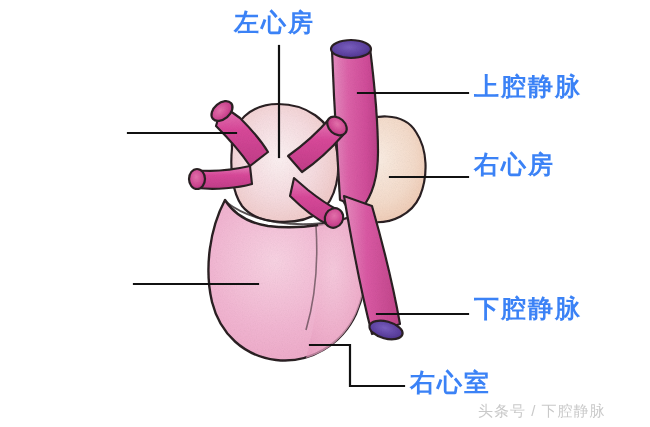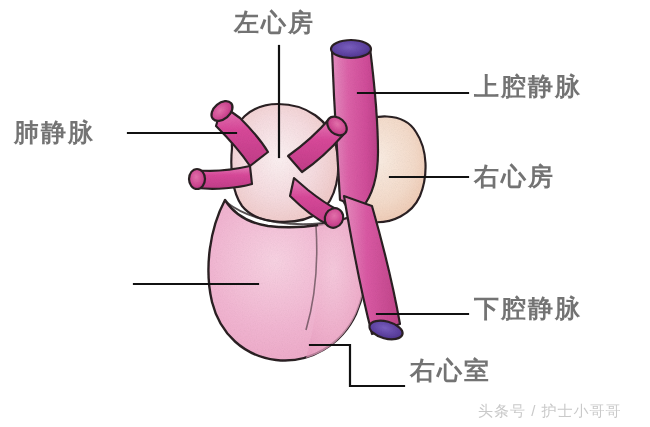--- a/index.html
+++ b/index.html
@@ -19,34 +19,34 @@
   #diagram-svg {
     position: absolute;
     left: 0;
     top: 0;
     width: 650px;
     height: 427px;
   }
   .label {
     position: absolute;
     white-space: nowrap;
-    color: #737373;
+    color: #3b82f6;
     font-family: "Liberation Serif", "DejaVu Serif", serif;
     font-size: 25px;
     font-weight: 700;
     letter-spacing: 2px;
     line-height: 1;
   }
   #label-left-atrium   { left: 234px; top: 10px; }
   #label-pulm-vein     { left: 14px;  top: 120px; }
   #label-left-ventricle{ left: 30px;  top: 270px; }
   #label-svc           { left: 474px; top: 74px; }
-  #label-right-atrium  { left: 474px; top: 164px; }
+  #label-right-atrium  { left: 474px; top: 152px; }
   #label-ivc           { left: 474px; top: 296px; text-align: center; }
-  #label-right-ventricle { left: 410px; top: 358px; }
+  #label-right-ventricle { left: 410px; top: 370px; }
   #watermark {
     position: absolute;
     left: 478px;
     top: 402px;
     font-size: 15px;
     font-family: "Liberation Sans", "DejaVu Sans", sans-serif;
     color: #c9c9c9;
     letter-spacing: 1px;
     white-space: nowrap;
   }
@@ -196,26 +196,25 @@
       <line x1="134" y1="284" x2="258" y2="284"></line>
       <line x1="358" y1="93" x2="468" y2="93"></line>
       <line x1="390" y1="177" x2="468" y2="177"></line>
       <line x1="377" y1="314" x2="468" y2="314"></line>
       <polyline points="310,345 350,345 350,386 404,386"></polyline>
     </g>
   </svg>
 
   <div class="label" id="label-left-atrium">左心房</div>
 
-  <div class="label" id="label-pulm-vein">肺静脉</div>
 
 
   <div class="label" id="label-svc">上腔静脉</div>
 
   <div class="label" id="label-right-atrium">右心房</div>
 
   <div class="label" id="label-ivc">下腔静脉</div>
 
   <div class="label" id="label-right-ventricle">右心室</div>
 
-  <div id="watermark">头条号 / 护士小哥哥</div>
+  <div id="watermark">头条号 / 下腔静脉</div>
 
 </div>
 
 </body></html>

